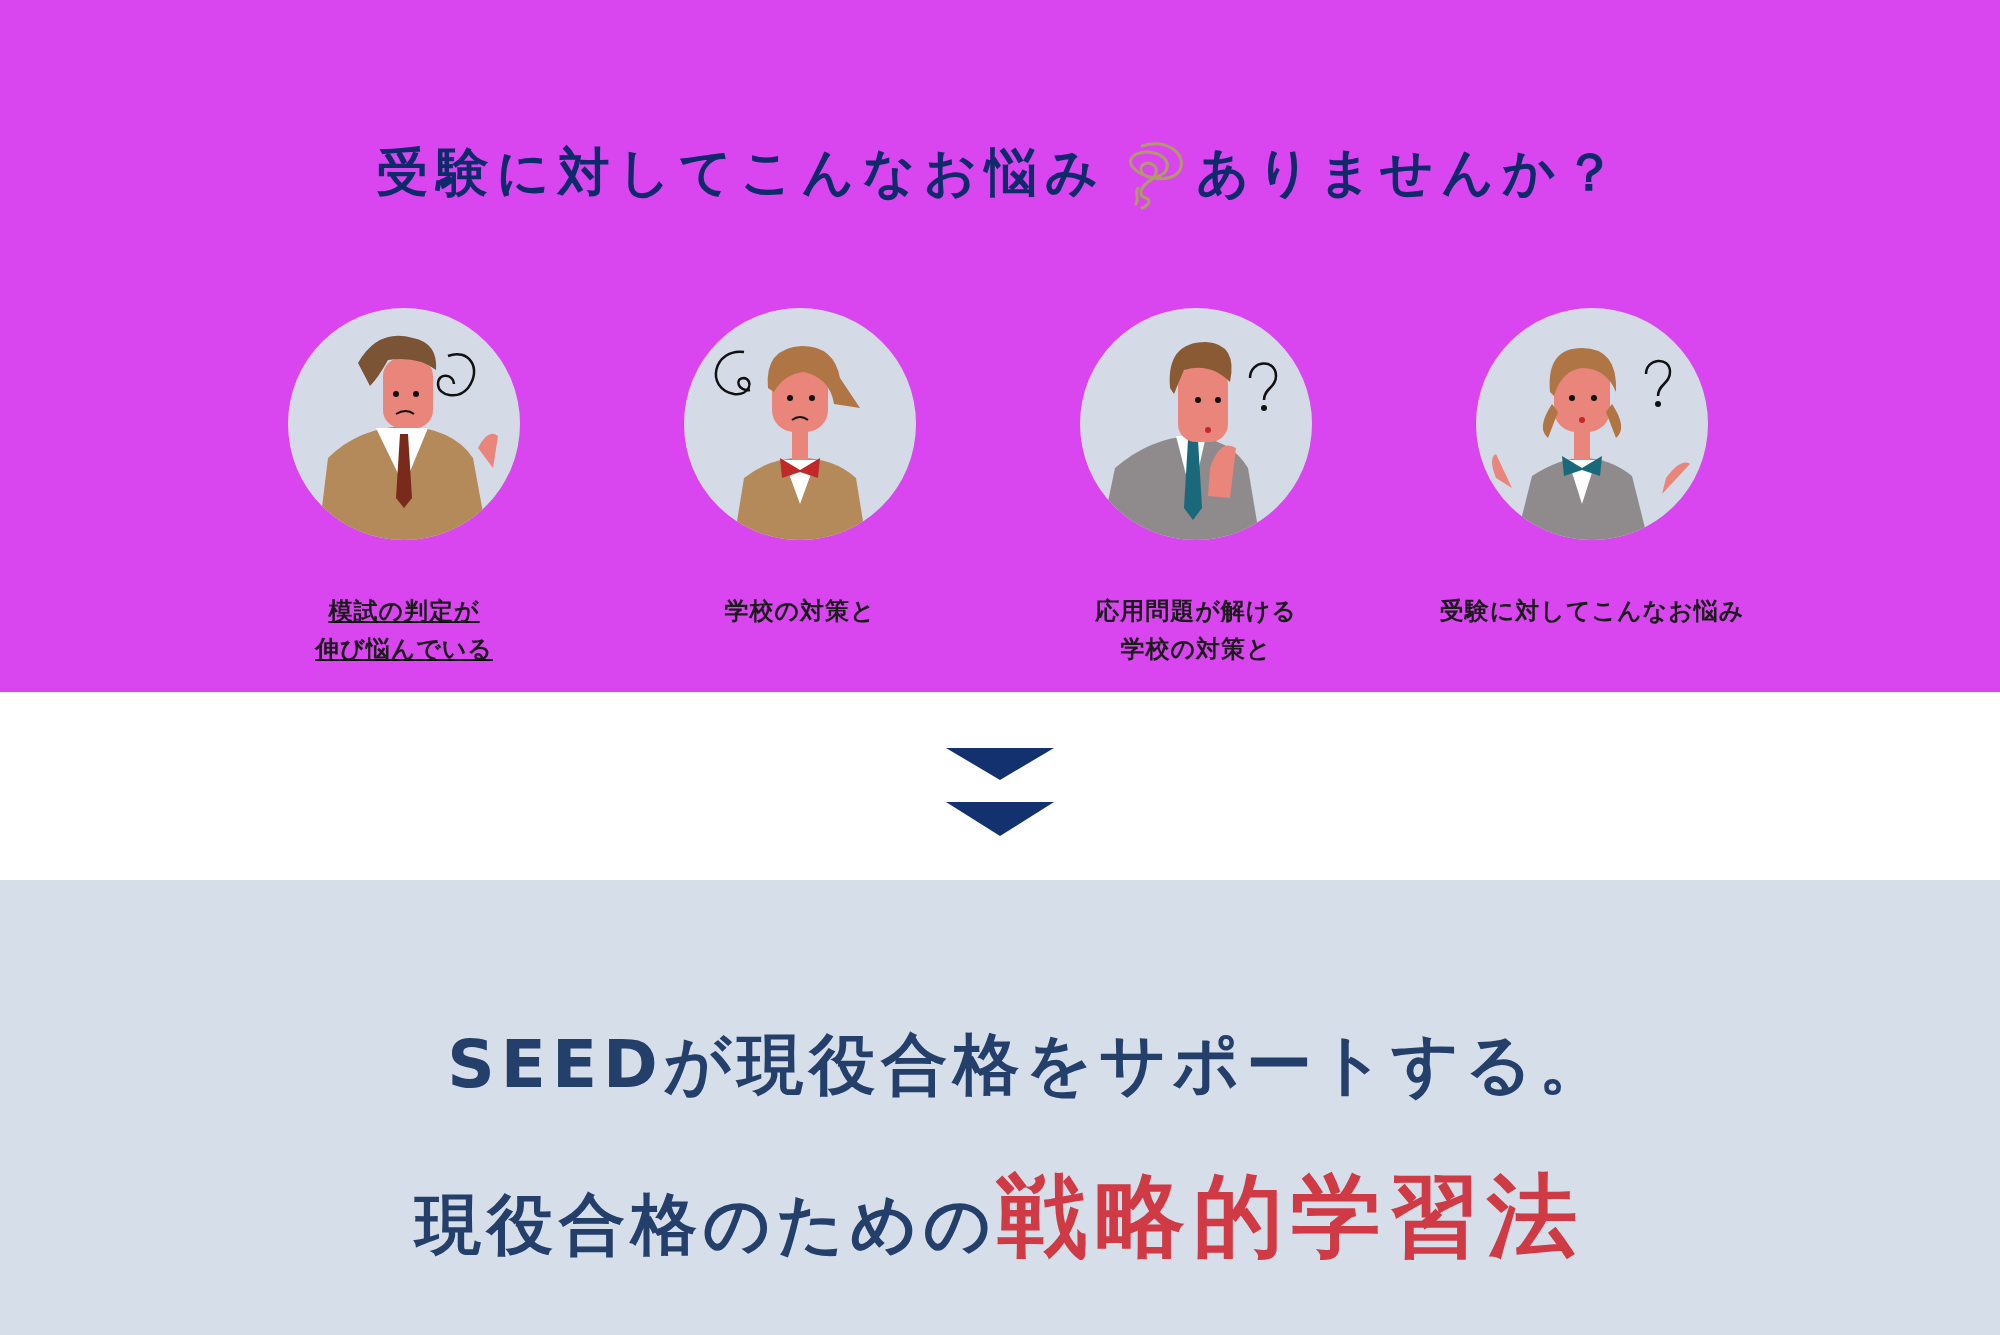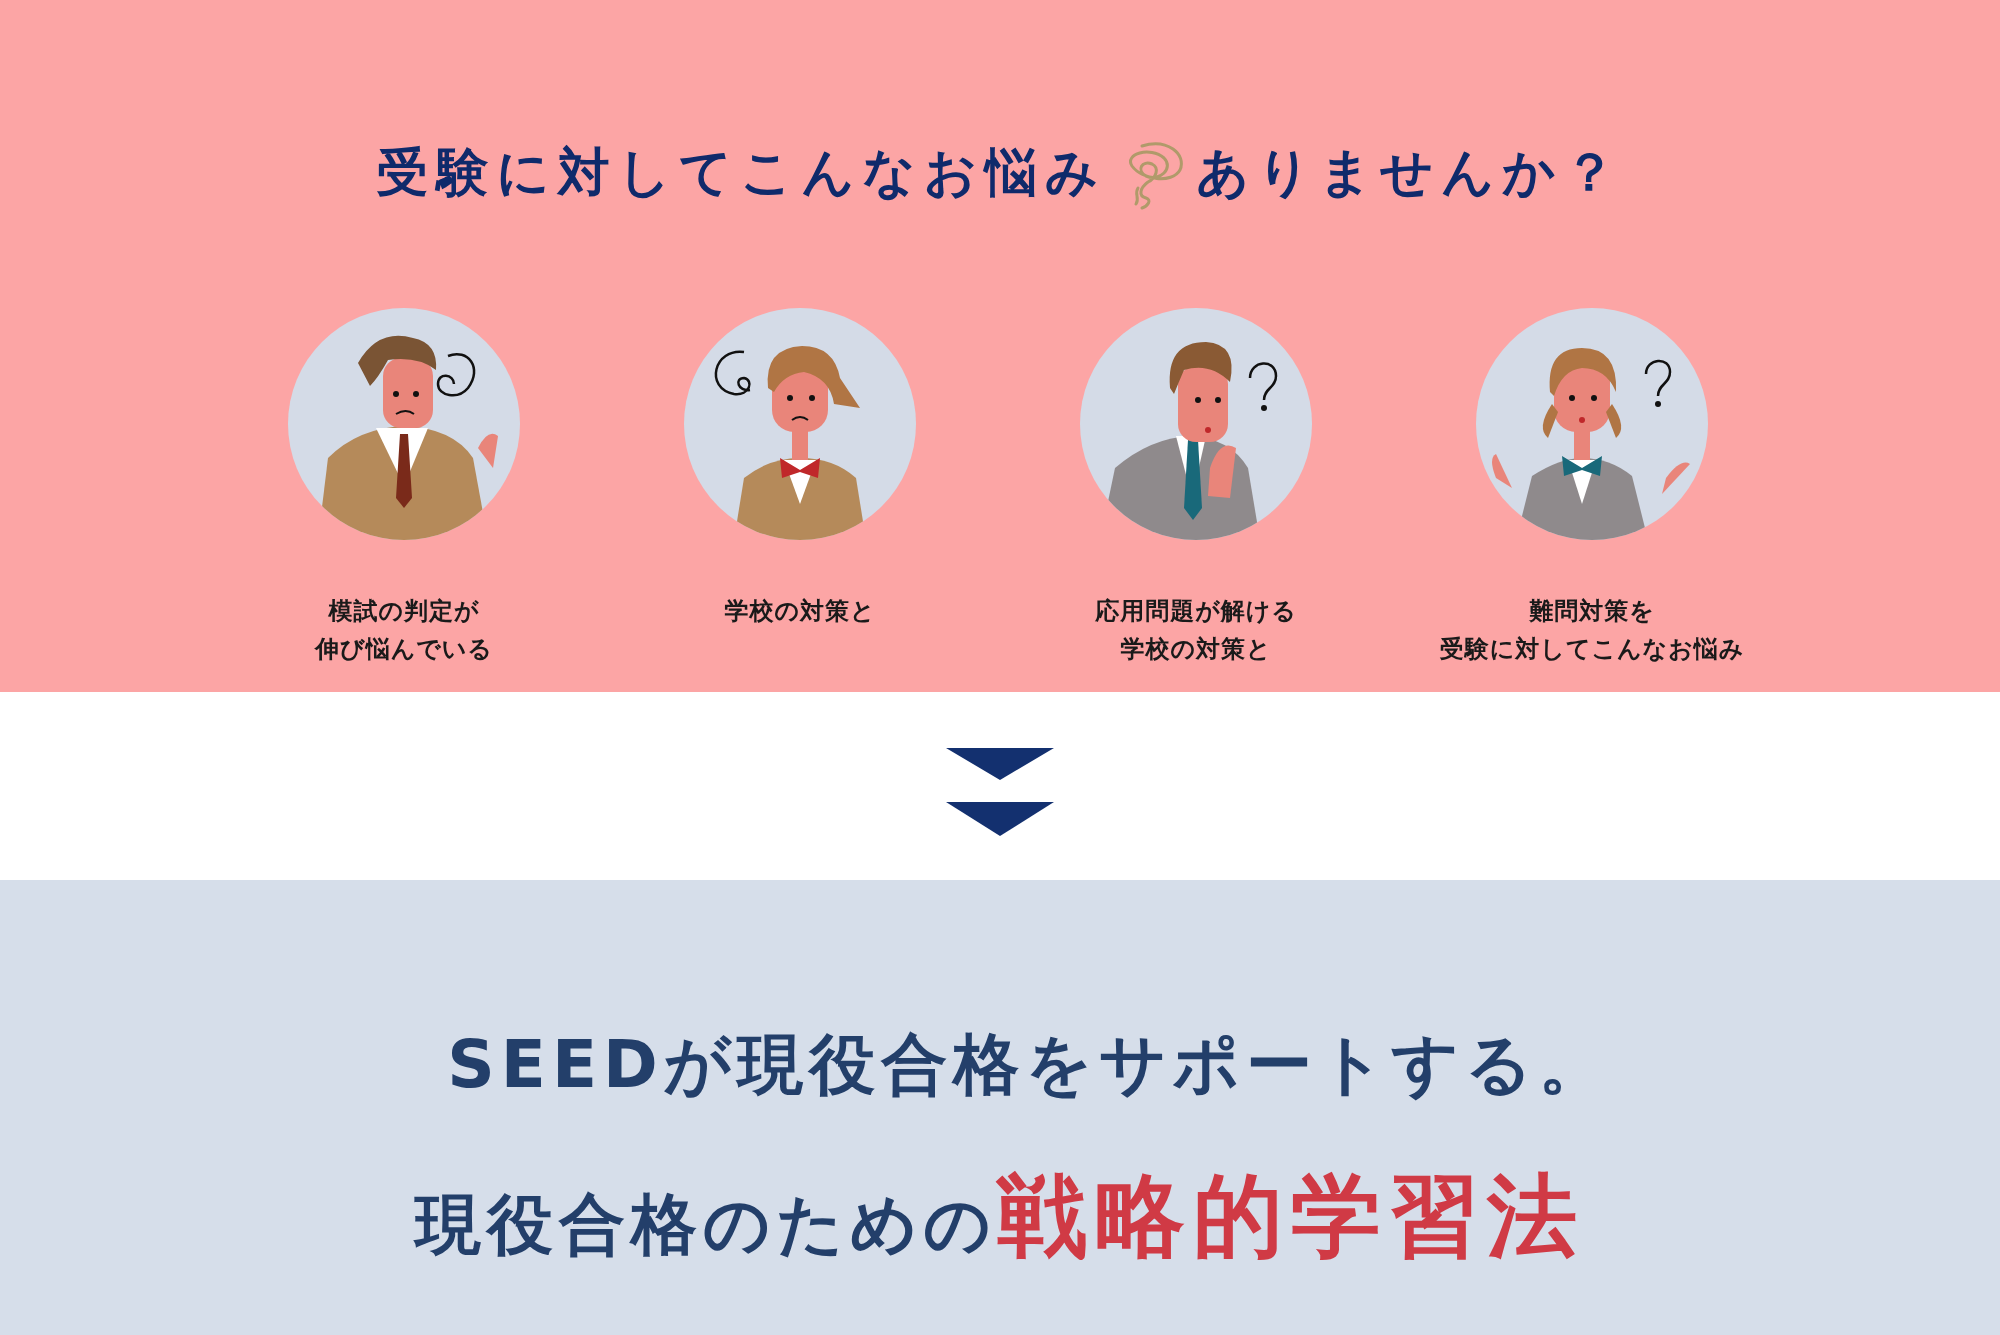--- a/index.html
+++ b/index.html
@@ -1,18 +1,18 @@
 <!DOCTYPE html>
 <html><head>
 <meta charset="utf-8">
 <style>
   html, body { margin:0; padding:0; }
   body { width:2000px; height:1335px; background:#ffffff; position:relative; overflow:hidden;
          font-family:"DejaVu Sans", "Liberation Sans", sans-serif; }
-  .top { position:absolute; left:0; top:0; width:2000px; height:692px; background:#fca5a5; }
+  .top { position:absolute; left:0; top:0; width:2000px; height:692px; background:#d946ef; }
   .headline { position:absolute; top:132px; left:0; width:2000px; text-align:center;
               font-size:52px; font-weight:bold; letter-spacing:8px; color:#0f2a6b; line-height:80px; }
   .headline .swirl { display:inline-block; width:78px; height:80px; vertical-align:middle; margin:0 6px; }
   .cards { position:absolute; top:308px; left:0; width:2000px; }
   .card { position:absolute; width:360px; text-align:center; }
   .circle { width:232px; height:232px; border-radius:50%; background:#d4dbe7; margin:0 auto; overflow:hidden; position:relative; }
   .circle svg { position:absolute; left:0; top:0; }
   .caption { margin-top:52px; font-size:24px; font-weight:bold; color:#1a1a1a; line-height:38px; letter-spacing:1px; }
   .arrows { position:absolute; left:946px; top:746px; width:108px; height:94px; }
   .bottom { position:absolute; left:0; top:880px; width:2000px; height:455px; background:#d6deea; }
@@ -30,21 +30,21 @@
     <span>受験に対してこんなお悩み</span><span class="swirl"><svg width="78" height="80" viewBox="0 0 78 80">
           <g fill="none" stroke="#b09a6a" stroke-width="3" stroke-linecap="round">
             <path d="M30 10 C55 2 75 18 68 34 C60 48 30 44 20 30 C12 18 38 10 52 22 C62 32 48 46 34 40 C24 34 30 24 40 28 C48 32 44 42 36 46 C28 52 26 60 34 62 C40 64 36 70 30 72"></path>
             <path d="M26 52 C22 58 28 62 24 68"></path>
           </g>
         </svg></span><span>ありませんか？</span>
   </div>
 
   <div class="cards">
 
-    <div class="card" style="left:224px;">
+    <div class="card" style="left:224px;text-decoration:underline;">
       <div class="circle">
         <svg width="232" height="232" viewBox="0 0 232 232">
           <path d="M30 232 L40 150 Q70 120 116 118 Q165 120 185 150 L200 232 Z" fill="#b58a5a"></path>
           <path d="M88 120 L116 178 L140 120 Z" fill="#fff"></path>
           <path d="M112 126 L120 126 L124 190 L116 200 L108 190 Z" fill="#7a2a1a"></path>
           <rect x="95" y="50" width="50" height="70" rx="18" fill="#e9857a"></rect>
           <path d="M70 55 Q90 20 125 30 Q150 35 148 62 Q130 48 100 52 Q90 70 82 78 Z" fill="#7a5434"></path>
           <circle cx="108" cy="86" r="3" fill="#111"></circle>
             <circle cx="128" cy="86" r="3" fill="#111"></circle>
           <path d="M108 106 Q118 100 126 106" stroke="#111" stroke-width="2" fill="none"></path>
@@ -114,21 +114,20 @@
           <circle cx="96" cy="90" r="3" fill="#111"></circle>
             <circle cx="118" cy="90" r="3" fill="#111"></circle>
           <circle cx="106" cy="112" r="3" fill="#c0282a"></circle>
           <path d="M20 170 Q12 150 20 146 L36 180 Z" fill="#e9857a"></path>
           <path d="M190 170 Q205 150 214 156 L186 186 Z" fill="#e9857a"></path>
           <path d="M170 66 C170 50 194 48 194 64 C194 76 182 76 182 88" stroke="#111" stroke-width="2.5" fill="none"></path>
           <circle cx="182" cy="96" r="3" fill="#111"></circle>
         </svg>
       </div>
       <div class="caption">
-        <div>難問対策を</div>
         <div>受験に対してこんなお悩み</div>
       </div>
     </div>
   </div>
 
   <div class="arrows">
     <svg width="108" height="94" viewBox="0 0 108 94">
       <polygon points="0,2 108,2 54,34" fill="#13306f"></polygon>
       <polygon points="0,56 108,56 54,90" fill="#13306f"></polygon>
     </svg>

